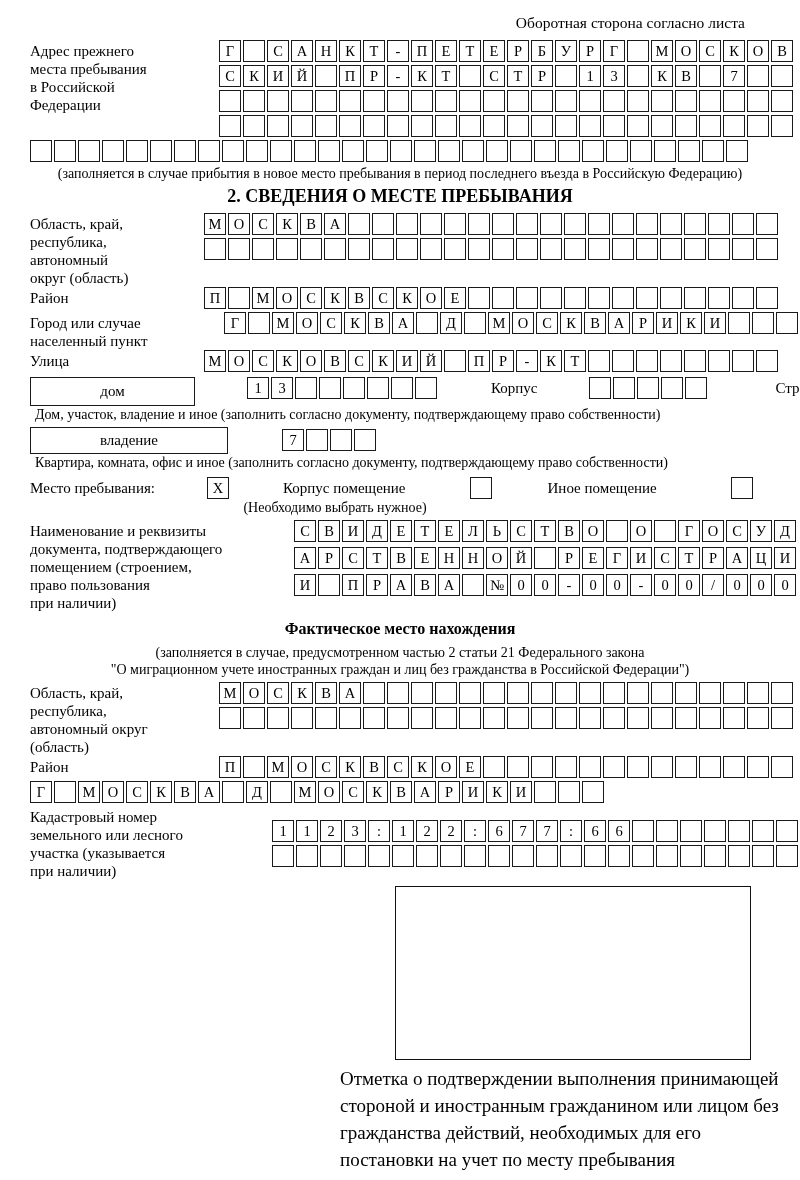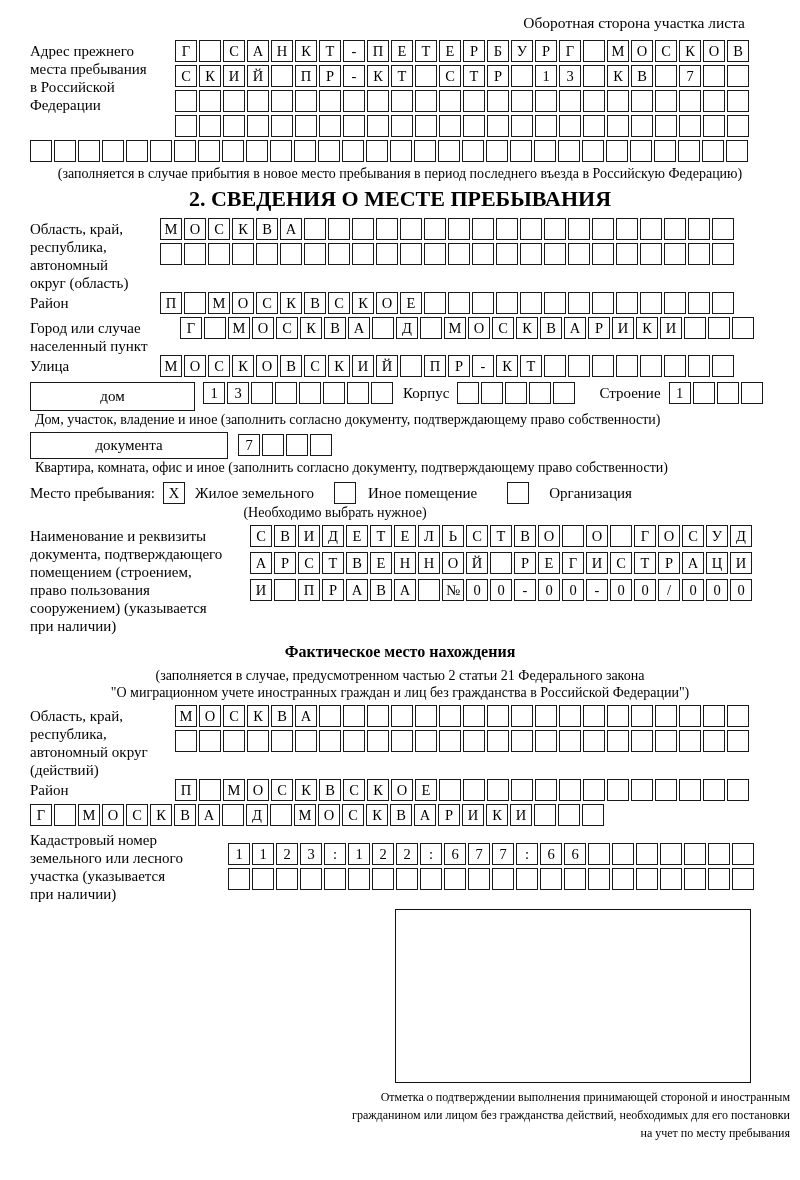--- a/index.html
+++ b/index.html
@@ -4,45 +4,45 @@
 <style>
   * { box-sizing: border-box; }
   html,body { margin:0; padding:0; }
   body {
     width:800px; height:1180px; overflow:hidden;
     background:#fff; color:#000;
     font-family:"Liberation Serif", serif;
     font-size:15px;
   }
   .pagenote { text-align:right; padding:14px 55px 0 0; font-size:15.5px; }
-  .frow { display:flex; align-items:flex-start; margin-left:30px; }
+  .frow { display:flex; align-items:flex-start; margin-left:30px;gap:44px; }
   .flabel { flex:none; font-size:15px; line-height:18px; padding-top:2px; }
   .rows { flex:none; }
   .boxrow { display:flex; margin-bottom:3px; }
   .cb {
     flex:none; display:inline-flex; align-items:center; justify-content:center;
     width:22px; height:22px; border:1.6px solid #1a1a1a; margin-right:2px;
     font-size:14.5px; line-height:1;
   }
   .note { font-size:14px; line-height:17px; }
   .cnote { text-align:center; }
-  .sectitle { text-align:center; font-weight:bold; font-size:22px; margin:4px 0 6px 0; }
+  .sectitle { text-align:center; font-weight:bold; font-size:18px; margin:4px 0 6px 0; }
   .widebox {
     flex:none; border:1.6px solid #1a1a1a; height:29px;
     display:flex; align-items:center; justify-content:center; font-size:15px;
   }
   .inlbl { flex:none; font-size:15px; padding-top:3px; }
   .stampbox { margin-left:395px; width:356px; height:174px; border:1.8px solid #111; }
-  .caption { margin:5px 0 0 340px; width:450px; text-align:right; font-size:12px; line-height:18px; }
+  .caption { margin:5px 0 0 340px; width:450px; text-align:left; font-size:19px; line-height:27px; }
   .mt2{margin-top:2px}.mt4{margin-top:4px}.mt6{margin-top:6px}.mt8{margin-top:8px}
 </style>
 </head>
 <body>
 
-<div class="pagenote">Оборотная сторона участка листа</div>
+<div class="pagenote">Оборотная сторона согласно листа</div>
 
 <div class="frow mt8">
   <div class="flabel" style="width:145px">
     <div>Адрес прежнего</div>
     <div>места пребывания</div>
     <div>в Российской</div>
     <div>Федерации</div>
   </div>
   <div class="rows">
     <div class="boxrow">
@@ -367,54 +367,53 @@
   <div class="boxrow">
       <span class="cb">1</span>
       <span class="cb"></span>
       <span class="cb"></span>
       <span class="cb"></span>
     </div>
 </div>
 <div class="note" style="margin-left:35px">Дом, участок, владение и иное (заполнить согласно документу, подтверждающему право собственности)</div>
 
 <div class="frow mt4">
-  <div class="widebox" style="width:198px;height:27px">документа</div>
+  <div class="widebox" style="width:198px;height:27px">владение</div>
   <div class="boxrow" style="margin-left:10px;margin-top:2px">
       <span class="cb">7</span>
       <span class="cb"></span>
       <span class="cb"></span>
       <span class="cb"></span>
     </div>
 </div>
 <div class="note" style="margin-left:35px">Квартира, комната, офис и иное (заполнить согласно документу, подтверждающему право собственности)</div>
 
 <div class="frow mt6" style="align-items:center">
   <div class="inlbl" style="padding-top:0">Место пребывания:</div>
   <div class="boxrow" style="margin:0 0 0 8px">
       <span class="cb">X</span>
     </div>
-  <div class="inlbl" style="padding-top:0;margin-left:8px">Жилое земельного</div>
+  <div class="inlbl" style="padding-top:0;margin-left:8px">Корпус помещение</div>
   <div class="boxrow" style="margin:0 0 0 20px">
       <span class="cb"></span>
     </div>
   <div class="inlbl" style="padding-top:0;margin-left:10px">Иное помещение</div>
   <div class="boxrow" style="margin:0 0 0 30px">
       <span class="cb"></span>
     </div>
   <div class="inlbl" style="padding-top:0;margin-left:18px">Организация</div>
 </div>
 <div class="note" style="margin-left:185px;width:300px;text-align:center">(Необходимо выбрать нужное)</div>
 
 <div class="frow mt4">
   <div class="flabel" style="width:220px">
     <div>Наименование и реквизиты</div>
     <div>документа, подтверждающего</div>
     <div>помещением (строением,</div>
     <div>право пользования</div>
-    <div>сооружением) (указывается</div>
     <div>при наличии)</div>
   </div>
   <div class="rows">
     <div class="boxrow" style="margin-bottom:5px">
         <span class="cb">С</span>
         <span class="cb">В</span>
         <span class="cb">И</span>
         <span class="cb">Д</span>
         <span class="cb">Е</span>
         <span class="cb">Т</span>
@@ -485,21 +484,21 @@
 
 <div class="sectitle" style="font-size:16px;margin:8px 0 6px 0">Фактическое место нахождения</div>
 <div class="note cnote">(заполняется в случае, предусмотренном частью 2 статьи 21 Федерального закона</div>
 <div class="note cnote">"О миграционном учете иностранных граждан и лиц без гражданства в Российской Федерации")</div>
 
 <div class="frow mt4">
   <div class="flabel" style="width:145px">
     <div>Область, край,</div>
     <div>республика,</div>
     <div>автономный округ</div>
-    <div>(действий)</div>
+    <div>(область)</div>
   </div>
   <div class="rows">
     <div class="boxrow">
         <span class="cb">М</span>
         <span class="cb">О</span>
         <span class="cb">С</span>
         <span class="cb">К</span>
         <span class="cb">В</span>
         <span class="cb">А</span>
         <span class="cb"></span>

